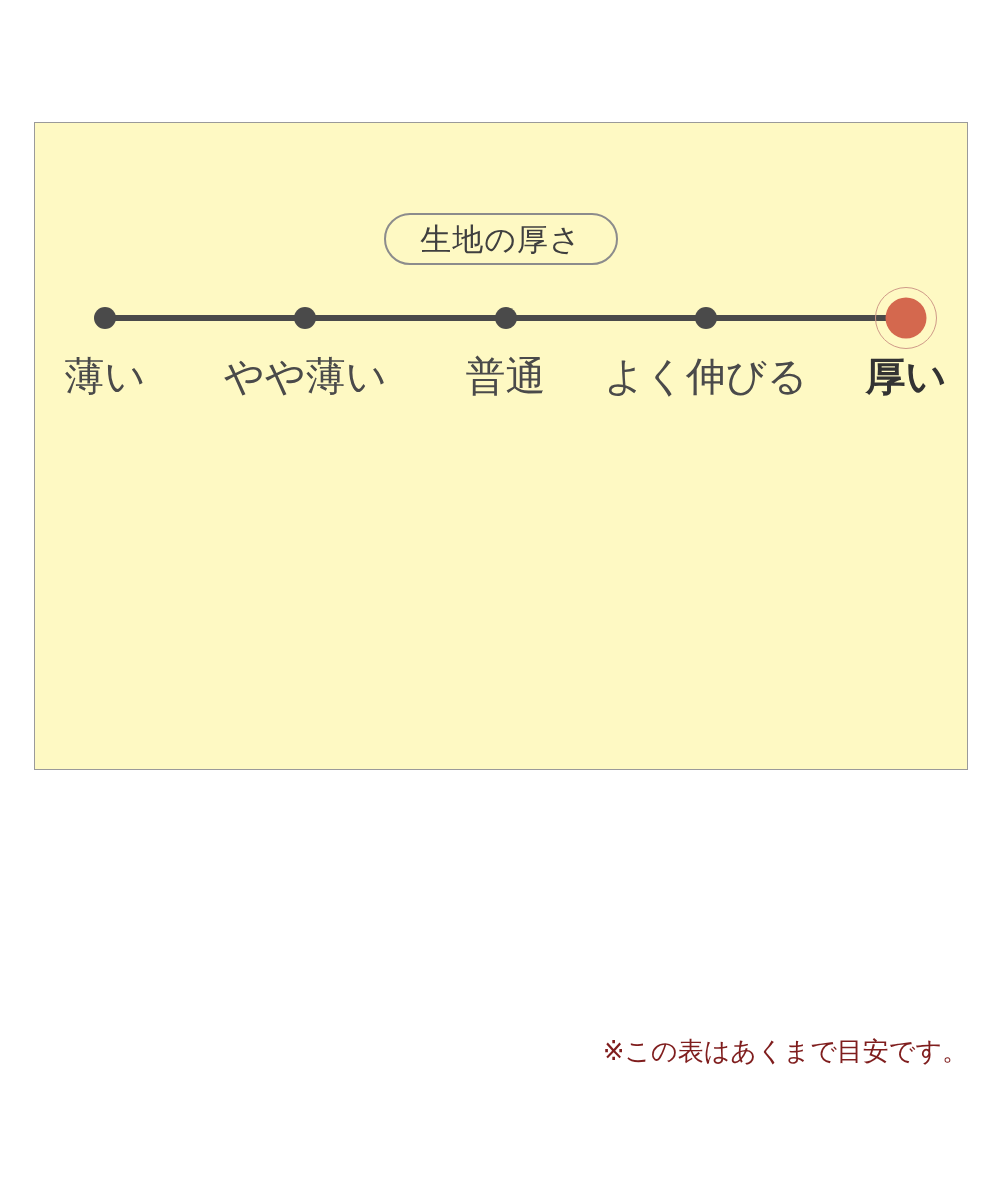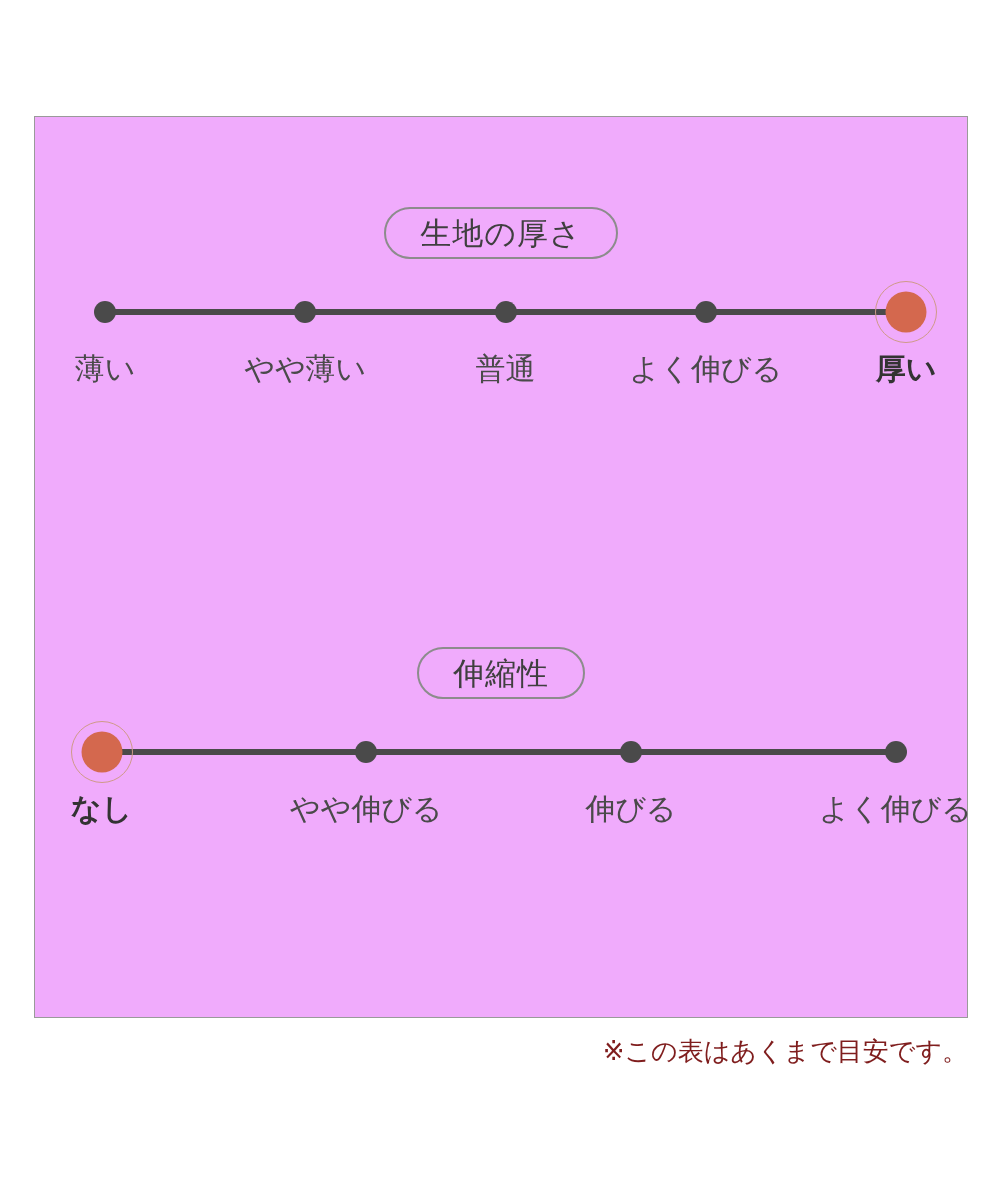--- a/index.html
+++ b/index.html
@@ -14,26 +14,26 @@
     position: relative;
     overflow: hidden;
     font-family: "Liberation Sans", "DejaVu Sans", sans-serif;
     -webkit-font-smoothing: antialiased;
   }
 
   
   .frame {
     position: absolute;
     left: 34px;
-    top: 116px;
+    top: 122px;
     width: 934px;
-    height: 902px;
+    height: 648px;
     border: 1px solid #9a9a9a;
     box-sizing: border-box;
-    background: #f0abfc;
+    background: #fef9c3;
   }
 
   
   .section {
     position: absolute;
     left: 0;
     width: 100%;
   }
   .section-thickness { top: 90px; }
   .section-stretch   { top: 530px; }
@@ -107,24 +107,25 @@
     height: 62px;
     border-radius: 50%;
     border: 1px solid #cf9a88;
     box-sizing: border-box;
   }
   .node-label {
     position: absolute;
     left: 0;
     top: 42px;
     transform: translateX(-50%);
-    font-size: 30px;
+    font-size: 40px;
     color: #4a4a4a;
     white-space: nowrap;
     line-height: 1;
+    font-family: Liberation Mono, monospace;
   }
   .node.selected .node-label {
     font-weight: bold;
     color: #333333;
   }
 
   
   .footnote {
     position: absolute;
     right: 32px;
@@ -165,43 +166,16 @@
           <div class="node-label">よく伸びる</div>
         </div>
         <div class="node selected" style="left: 871px;">
           <div class="ring"></div>
           <div class="dot"></div>
           <div class="node-label">厚い</div>
         </div>
       </div>
   </div>
 
-  <div class="section section-stretch">
-    <div class="badge-row">
-      <div class="badge">
-        <span class="badge-label">伸縮性</span>
-      </div>
-    </div>
-    <div class="scale" id="scale-stretch" style="width: 929px;">
-        <div class="scale-track" style="left: 65px; width: 794px;"></div>
-        <div class="node selected" style="left: 65px;">
-          <div class="ring"></div>
-          <div class="dot"></div>
-          <div class="node-label">なし</div>
-        </div>
-        <div class="node" style="left: 329.667px;">
-          <div class="dot"></div>
-          <div class="node-label">やや伸びる</div>
-        </div>
-        <div class="node" style="left: 594.333px;">
-          <div class="dot"></div>
-          <div class="node-label">伸びる</div>
-        </div>
-        <div class="node" style="left: 859px;">
-          <div class="dot"></div>
-          <div class="node-label">よく伸びる</div>
-        </div>
-      </div>
-  </div>
 
 </div>
 
 <div class="footnote">※この表はあくまで目安です。</div>
 
 </body></html>

